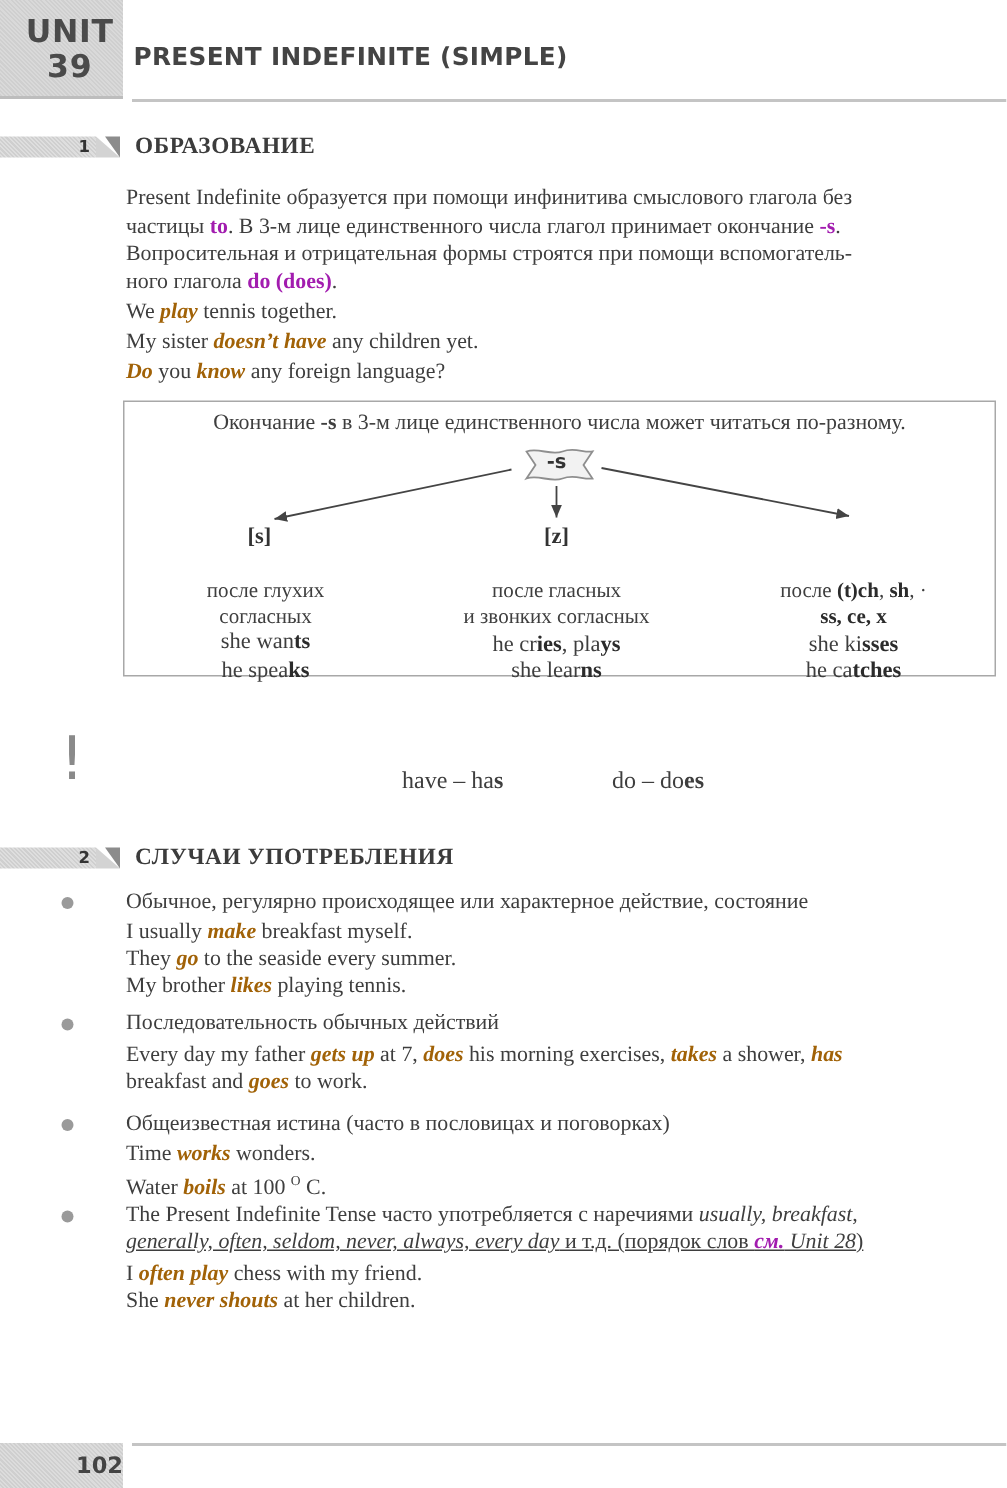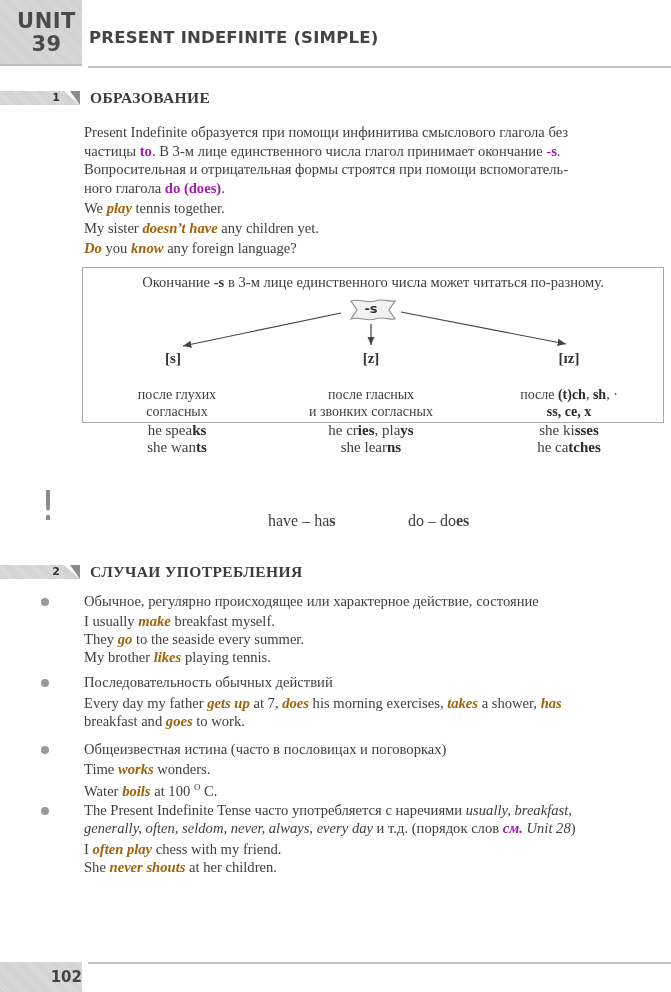--- a/index.html
+++ b/index.html
@@ -39,21 +39,21 @@
     }
 
     
     .para { position: absolute; left: 84px; width: 580px; font-family: "Liberation Serif", "DejaVu Serif", serif; font-size: 14.6px; line-height: 18.5px; color: #3e3e3e; }
     .para b { color: #a21caf; }
     .para .bi { font-weight: bold; font-style: italic; color: #a16207; }
     .line { display: block; white-space: nowrap; }
 
     
     .rule-box {
-      position: absolute; left: 82px; top: 267px; width: 582px; height: 156px;
+      position: absolute; left: 82px; top: 267px; width: 582px; height: 184px;
       border: 1.5px solid #a8a8a8; background: #fff;
     }
     .rule-intro { position: absolute; left: 0; width: 100%; top: 6px; text-align: center; font-family: "Liberation Serif", "DejaVu Serif", serif; font-size: 14.6px; color: #3e3e3e; }
     .ending-tag {
       position: absolute; left: 262px; top: 30px; width: 52px; height: 24px;
       text-align: center; line-height: 22px;
       font-family: "DejaVu Sans", "Liberation Sans", sans-serif; font-weight: bold; font-size: 13px; color: #333;
     }
     .ending-tag svg { position: absolute; left: 0; top: 0; }
     .ending-tag span { position: relative; }
@@ -122,27 +122,26 @@
 
   <div class="ending-tag">
     <svg width="52" height="24" viewBox="0 0 52 24">
       <path d="M6,3 C14,0 22,6 30,3 C38,0 44,4 50,3 L44,12 L50,21 C44,22 38,18 30,21 C22,24 14,18 6,21 L12,12 Z" fill="#f2f2f2" stroke="#8e8e8e" stroke-width="1.2"></path>
     </svg>
     <span>-s</span>
   </div>
 
   <div class="phon" style="left:0px;">[s]</div>
   <div class="phon" style="left:198px;">[z]</div>
-  <div class="phon" style="left:396px;">[ɪz]</div>
 
   <div class="col" style="left:-6px;">
     <div class="cond">после глухих</div>
     <div class="cond">согласных</div>
+    <div class="ex" style="margin-top:0;"><span>she wan</span><b>ts</b></div>
     <div class="ex"><span>he spea</span><b>ks</b></div>
-    <div class="ex" style="margin-top:0;"><span>she wan</span><b>ts</b></div>
   </div>
 
   <div class="col" style="left:188px;">
     <div class="cond">после гласных</div>
     <div class="cond">и звонких согласных</div>
     <div class="ex"><span>he cr</span><b>ies</b><span>, pla</span><b>ys</b></div>
     <div class="ex" style="margin-top:0;"><span>she lear</span><b>ns</b></div>
   </div>
 
   <div class="col" style="left:386px;">
@@ -181,19 +180,19 @@
 <div class="bullet" style="top:746px;"></div>
 <div class="para" style="top:740px; line-height:18px;">
   <span class="line" style="margin-bottom:2px;">Общеизвестная истина (часто в пословицах и поговорках)</span>
   <span class="line"><span>Time </span><span class="bi">works</span><span> wonders.</span></span>
   <span class="line"><span>Water </span><span class="bi">boils</span><span> at 100 </span><sup style="font-size:9px;">O</sup><span> C.</span></span>
 </div>
 
 <div class="bullet" style="top:807px;"></div>
 <div class="para" style="top:801px; line-height:18px;">
   <span class="line"><span>The Present Indefinite Tense часто употребляется с наречиями </span><i>usually, breakfast,</i></span>
-  <span class="line" style="margin-bottom:3px;"><i>generally, often, seldom, never, always, every day</i><span> и т.д. (порядок слов </span><b><i>см.</i></b><i> Unit 28</i><span>)</span></span>
+  <span class="line" style="margin-bottom:3px;text-decoration:underline;"><i>generally, often, seldom, never, always, every day</i><span> и т.д. (порядок слов </span><b><i>см.</i></b><i> Unit 28</i><span>)</span></span>
   <span class="line"><span>I </span><span class="bi">often play</span><span> chess with my friend.</span></span>
   <span class="line"><span>She </span><span class="bi">never shouts</span><span> at her children.</span></span>
 </div>
 
 <div class="footer-box">102</div>
 <div class="footer-rule"></div>
 
 </body></html>

